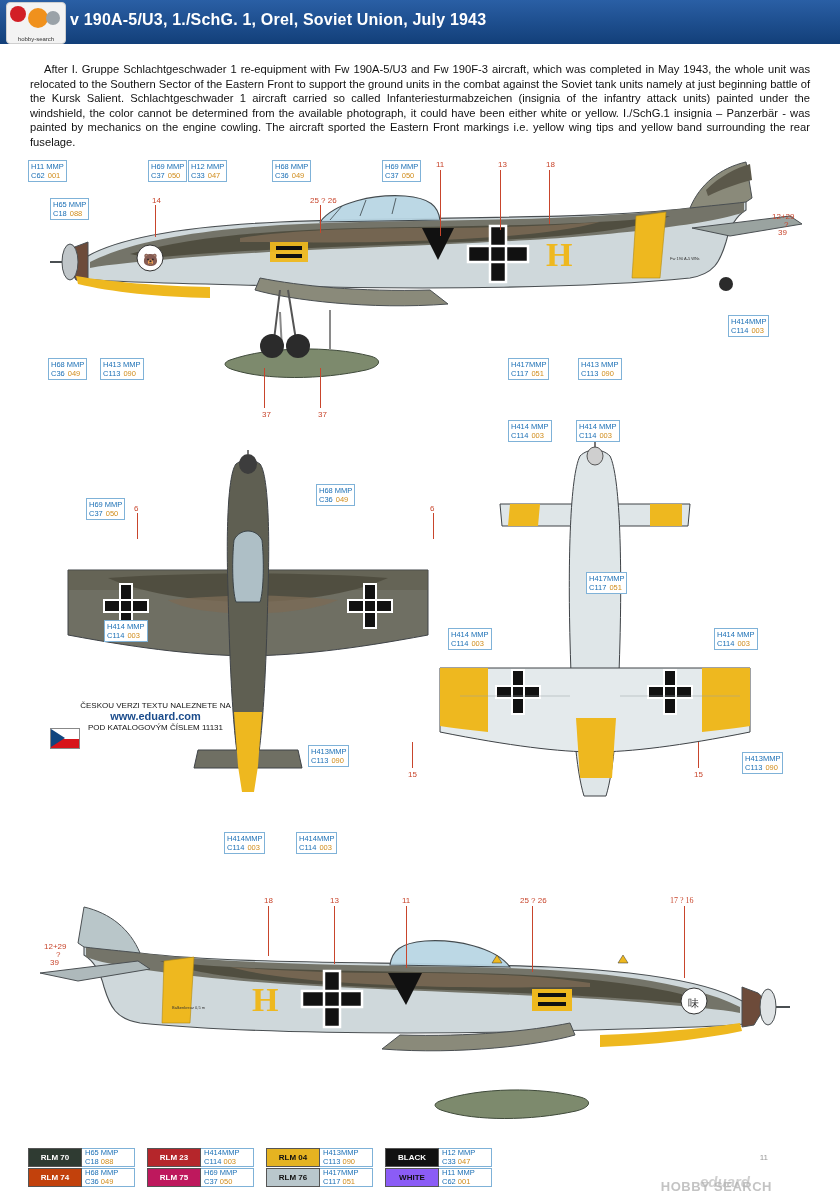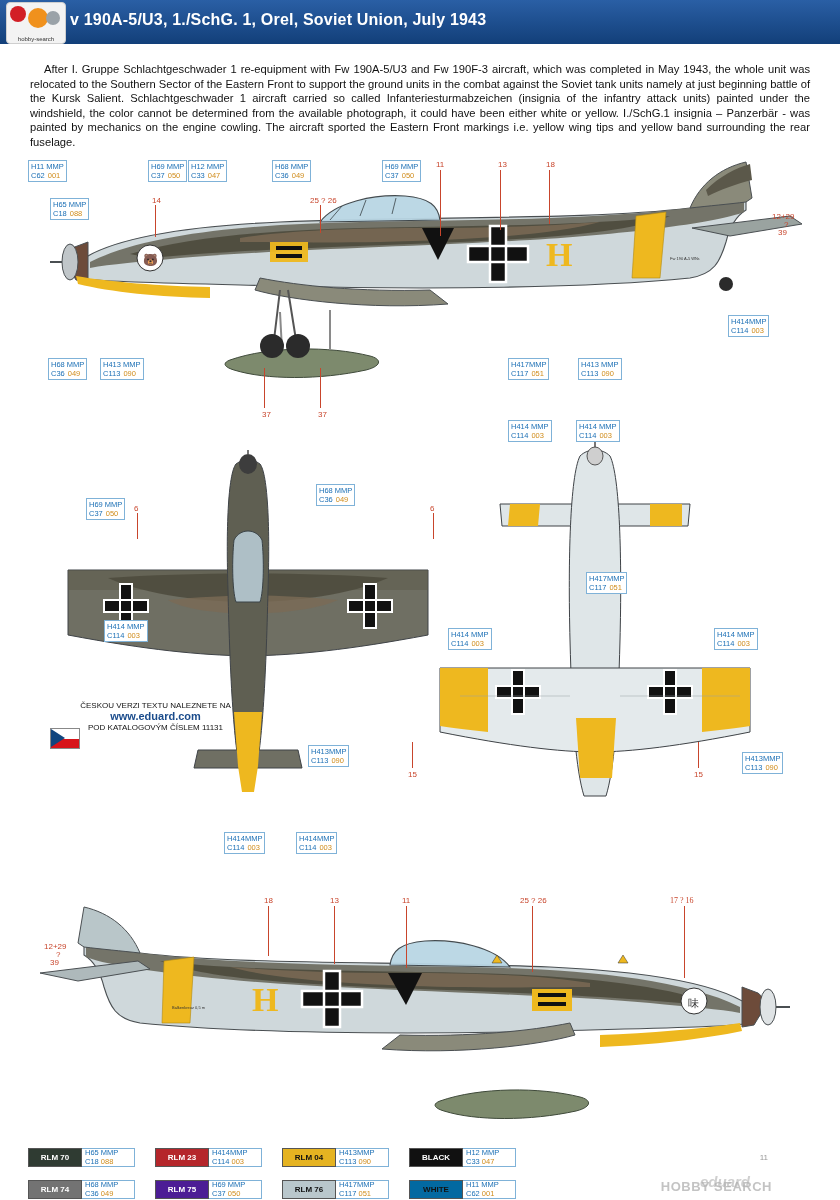--- a/index.html
+++ b/index.html
@@ -89,21 +89,21 @@
   .flag .fl-top{position:absolute;left:0;top:0;width:28px;height:9.5px;background:#fff;}
   .flag .fl-bot{position:absolute;left:0;top:9.5px;width:28px;height:9.5px;background:#d7141a;}
   .flag .fl-tri{
     position:absolute;left:0;top:0;width:0;height:0;
     border-top:9.5px solid transparent;border-bottom:9.5px solid transparent;
     border-left:14px solid #11457e;
   }
 
   
   .legend{position:absolute;left:28px;top:1148px;width:640px;}
-  .legend-row{display:flex;gap:16px;margin-bottom:13px;}
+  .legend-row{display:flex;gap:8px;margin-bottom:1px;}
   .lg-cell{display:flex;align-items:stretch;margin-right:4px;}
   .lg-swatch{
     width:52px;height:17px;display:flex;align-items:center;justify-content:center;
     color:#fff;font-size:8px;font-weight:bold;border:1px solid #555;
   }
   .lg-codes{
     border:1px solid #7fb2d8;border-left:none;background:#fff;
     padding:0 3px;font-size:7.5px;line-height:8.5px;
     display:flex;flex-direction:column;justify-content:center;color:#1b6fb5;
     min-width:46px;
@@ -568,42 +568,42 @@
         <div class="lg-cell">
           <div class="lg-swatch" style="background: rgb(17, 17, 17); color: rgb(255, 255, 255);">BLACK</div>
           <div class="lg-codes">
             <div>H12 MMP</div>
             <div><span>C33</span><span class="num"> 047</span></div>
           </div>
         </div>
       </div>
       <div class="legend-row">
         <div class="lg-cell">
-          <div class="lg-swatch" style="background: #737373; color: rgb(255, 255, 255);">RLM 74</div>
+          <div class="lg-swatch" style="background: #c2410c; color: rgb(255, 255, 255);">RLM 74</div>
           <div class="lg-codes">
             <div>H68 MMP</div>
             <div><span>C36</span><span class="num"> 049</span></div>
           </div>
         </div>
         <div class="lg-cell">
-          <div class="lg-swatch" style="background: #4c1d95; color: rgb(255, 255, 255);">RLM 75</div>
+          <div class="lg-swatch" style="background: #be185d; color: rgb(255, 255, 255);">RLM 75</div>
           <div class="lg-codes">
             <div>H69 MMP</div>
             <div><span>C37</span><span class="num"> 050</span></div>
           </div>
         </div>
         <div class="lg-cell">
           <div class="lg-swatch" style="background: rgb(185, 199, 204); color: rgb(17, 17, 17);">RLM 76</div>
           <div class="lg-codes">
             <div>H417MMP</div>
             <div><span>C117</span><span class="num"> 051</span></div>
           </div>
         </div>
         <div class="lg-cell">
-          <div class="lg-swatch" style="background: #0369a1; color: rgb(17, 17, 17); text-align: center;">WHITE</div>
+          <div class="lg-swatch" style="background: #8b5cf6; color: rgb(17, 17, 17); text-align: center;">WHITE</div>
           <div class="lg-codes">
             <div>H11 MMP</div>
             <div><span>C62</span><span class="num"> 001</span></div>
           </div>
         </div>
       </div>
     </div>
 
   <div class="eduard-mark">eduard</div>
   <div class="watermark">HOBBY SEARCH</div>

